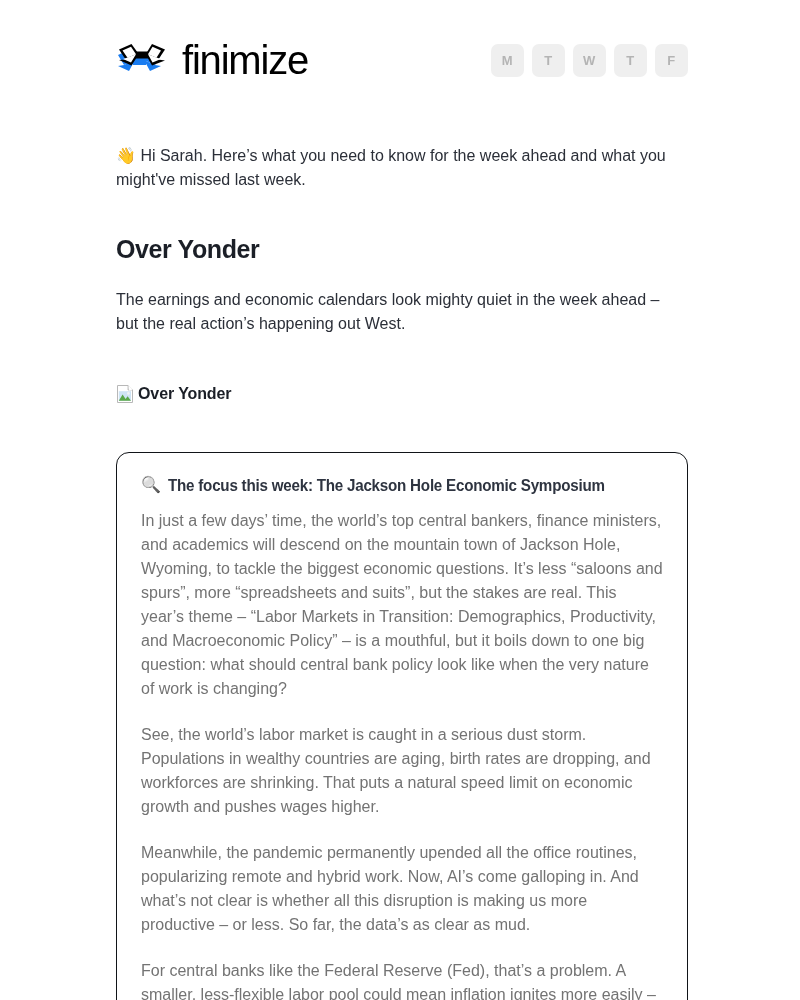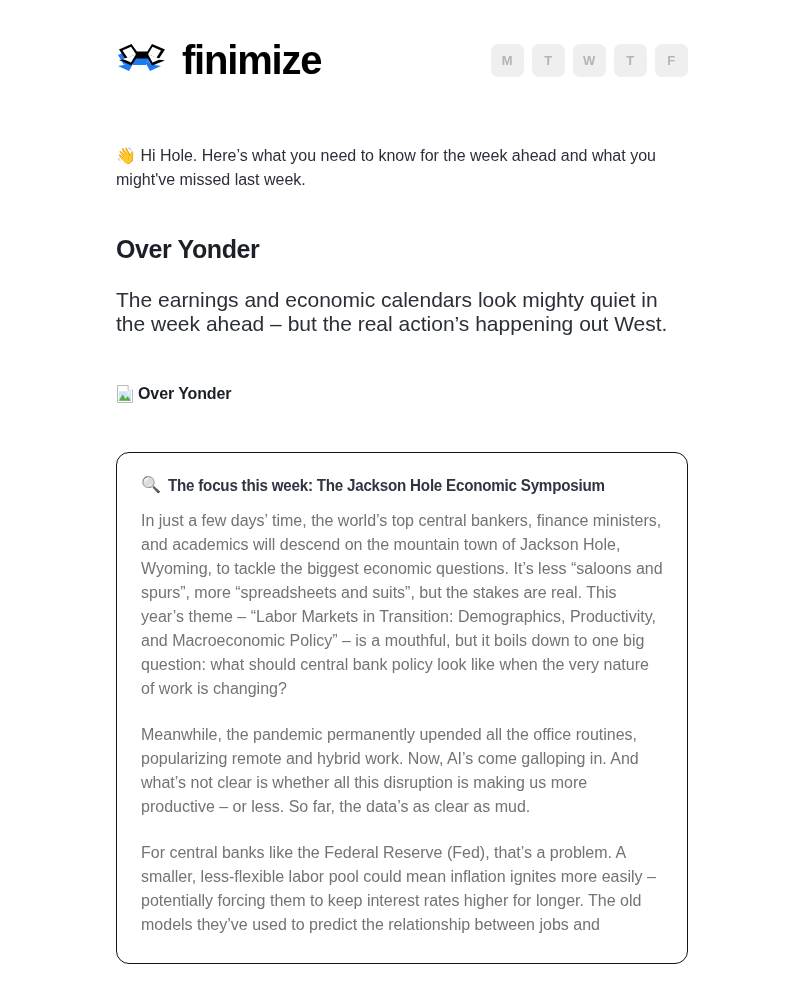--- a/index.html
+++ b/index.html
@@ -43,21 +43,21 @@
   }
   .brand-mark {
     width: 56px;
     height: 40px;
     flex: none;
     display: block;
   }
   .brand-name {
     font-family: "Liberation Sans", sans-serif;
     font-size: 40px;
-    font-weight: bold;
+    font-weight: normal;
     letter-spacing: -1.2px;
     color: #000000;
     line-height: 1;
   }
   .days {
     display: flex;
     gap: 8px;
     align-items: center;
   }
   .day {
@@ -93,21 +93,21 @@
   
   .section-title {
     font-size: 25px;
     font-weight: bold;
     color: #1b1f27;
     letter-spacing: -0.4px;
     margin: 42px 0 0 0;
     line-height: 1.2;
   }
   .section-body {
-    font-size: 21px;
+    font-size: 16px;
     line-height: 24px;
     color: #2b2f38;
     margin: 24px 0 8px 0;
     max-width: 560px;
   }
 
   
   .broken-img {
     margin: 46px 0 0 0;
     display: flex;
@@ -213,21 +213,21 @@
       <div class="days">
         <div class="day">M</div>
         <div class="day">T</div>
         <div class="day">W</div>
         <div class="day">T</div>
         <div class="day">F</div>
       </div>
 
     </div>
 
-    <p class="intro"><span class="emoji">👋</span> <span>Hi Hole. Here’s what you need to know for the week ahead and what you might've missed last week.</span></p>
+    <p class="intro"><span class="emoji">👋</span> <span>Hi Sarah. Here’s what you need to know for the week ahead and what you might've missed last week.</span></p>
 
     <h2 class="section-title">Over Yonder</h2>
     <p class="section-body">The earnings and economic calendars look mighty quiet in the week ahead – but the real action’s happening out West.</p>
 
     <div class="broken-img">
       <svg class="broken-img-icon" viewBox="0 0 20 20">
         <path d="M1.5 1.5 H12 L16.5 6 V18.5 H1.5 Z" fill="#ffffff" stroke="#b8b8b8" stroke-width="1"></path>
         <path d="M12 1.5 L16.5 6 H12 Z" fill="#e2e2e2" stroke="#b8b8b8" stroke-width="0.8"></path>
         <rect x="2.8" y="7.2" width="12.2" height="9.6" fill="#cfe4f5"></rect>
         <path d="M2.8 16.8 L6.6 10.4 L9.6 15 L11.6 12.2 L15 16.8 Z" fill="#5aa84a"></path>
@@ -236,18 +236,19 @@
       </svg>
       <span class="broken-img-alt">Over Yonder</span>
     </div>
 
     <div class="card">
       <div class="card-head">
         <span class="card-head-icon">🔍</span>
         <span class="card-title">The focus this week: The Jackson Hole Economic Symposium</span>
       </div>
       <p>In just a few days’ time, the world’s top central bankers, finance ministers, and academics will descend on the mountain town of Jackson Hole, Wyoming, to tackle the biggest economic questions. It’s less “saloons and spurs”, more “spreadsheets and suits”, but the stakes are real. This year’s theme – “Labor Markets in Transition: Demographics, Productivity, and Macroeconomic Policy” – is a mouthful, but it boils down to one big question: what should central bank policy look like when the very nature of work is changing?</p>
+      <p>See, the world’s labor market is caught in a serious dust storm. Populations in wealthy countries are aging, birth rates are dropping, and workforces are shrinking. That puts a natural speed limit on economic growth and pushes wages higher.</p>
       <p>Meanwhile, the pandemic permanently upended all the office routines, popularizing remote and hybrid work. Now, AI’s come galloping in. And what’s not clear is whether all this disruption is making us more productive – or less. So far, the data’s as clear as mud.</p>
       <p>For central banks like the Federal Reserve (Fed), that’s a problem. A smaller, less-flexible labor pool could mean inflation ignites more easily – potentially forcing them to keep interest rates higher for longer. The old models they’ve used to predict the relationship between jobs and</p>
     </div>
 
   </div>
 </div>
 
 </body></html>

